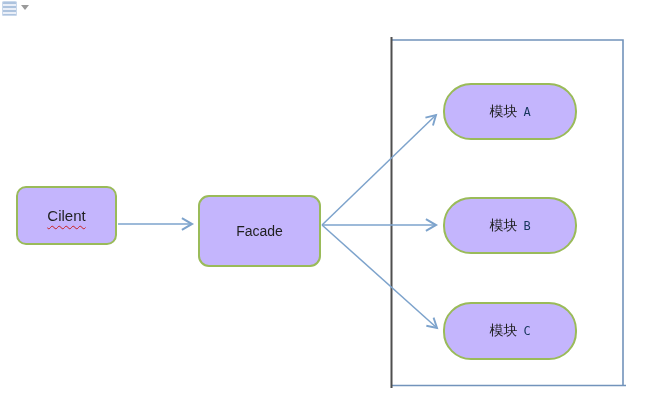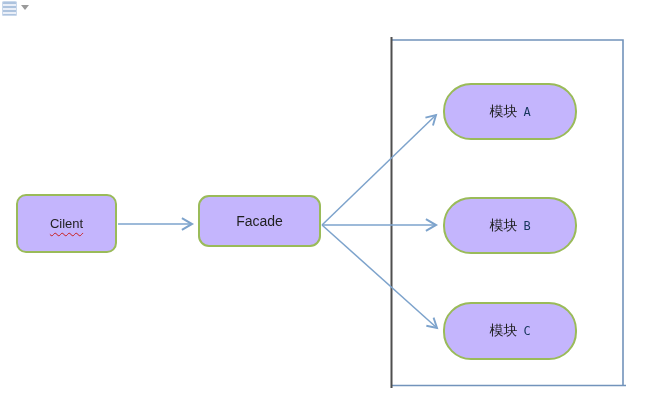--- a/index.html
+++ b/index.html
@@ -43,28 +43,28 @@
     position: absolute;
     background: #c4b5fd;
     border: 2px solid #9abb59;
     display: flex;
     align-items: center;
     justify-content: center;
     color: #1f1f1f;
     cursor: pointer;
   }
   .node-client {
-    left: 16px; top: 194px;
+    left: 16px; top: 186px;
     width: 101px; height: 59px;
     border-radius: 10px;
-    font-size: 13px;
+    font-size: 15px;
   }
   .node-facade {
     left: 198px; top: 195px;
-    width: 123px; height: 52px;
+    width: 123px; height: 72px;
     border-radius: 11px;
     font-size: 14px;
   }
   .module {
     left: 443px;
     width: 134px; height: 57px;
     border-radius: 28px;
     font-size: 14px;
   }
   .module-a { top: 83px; }

